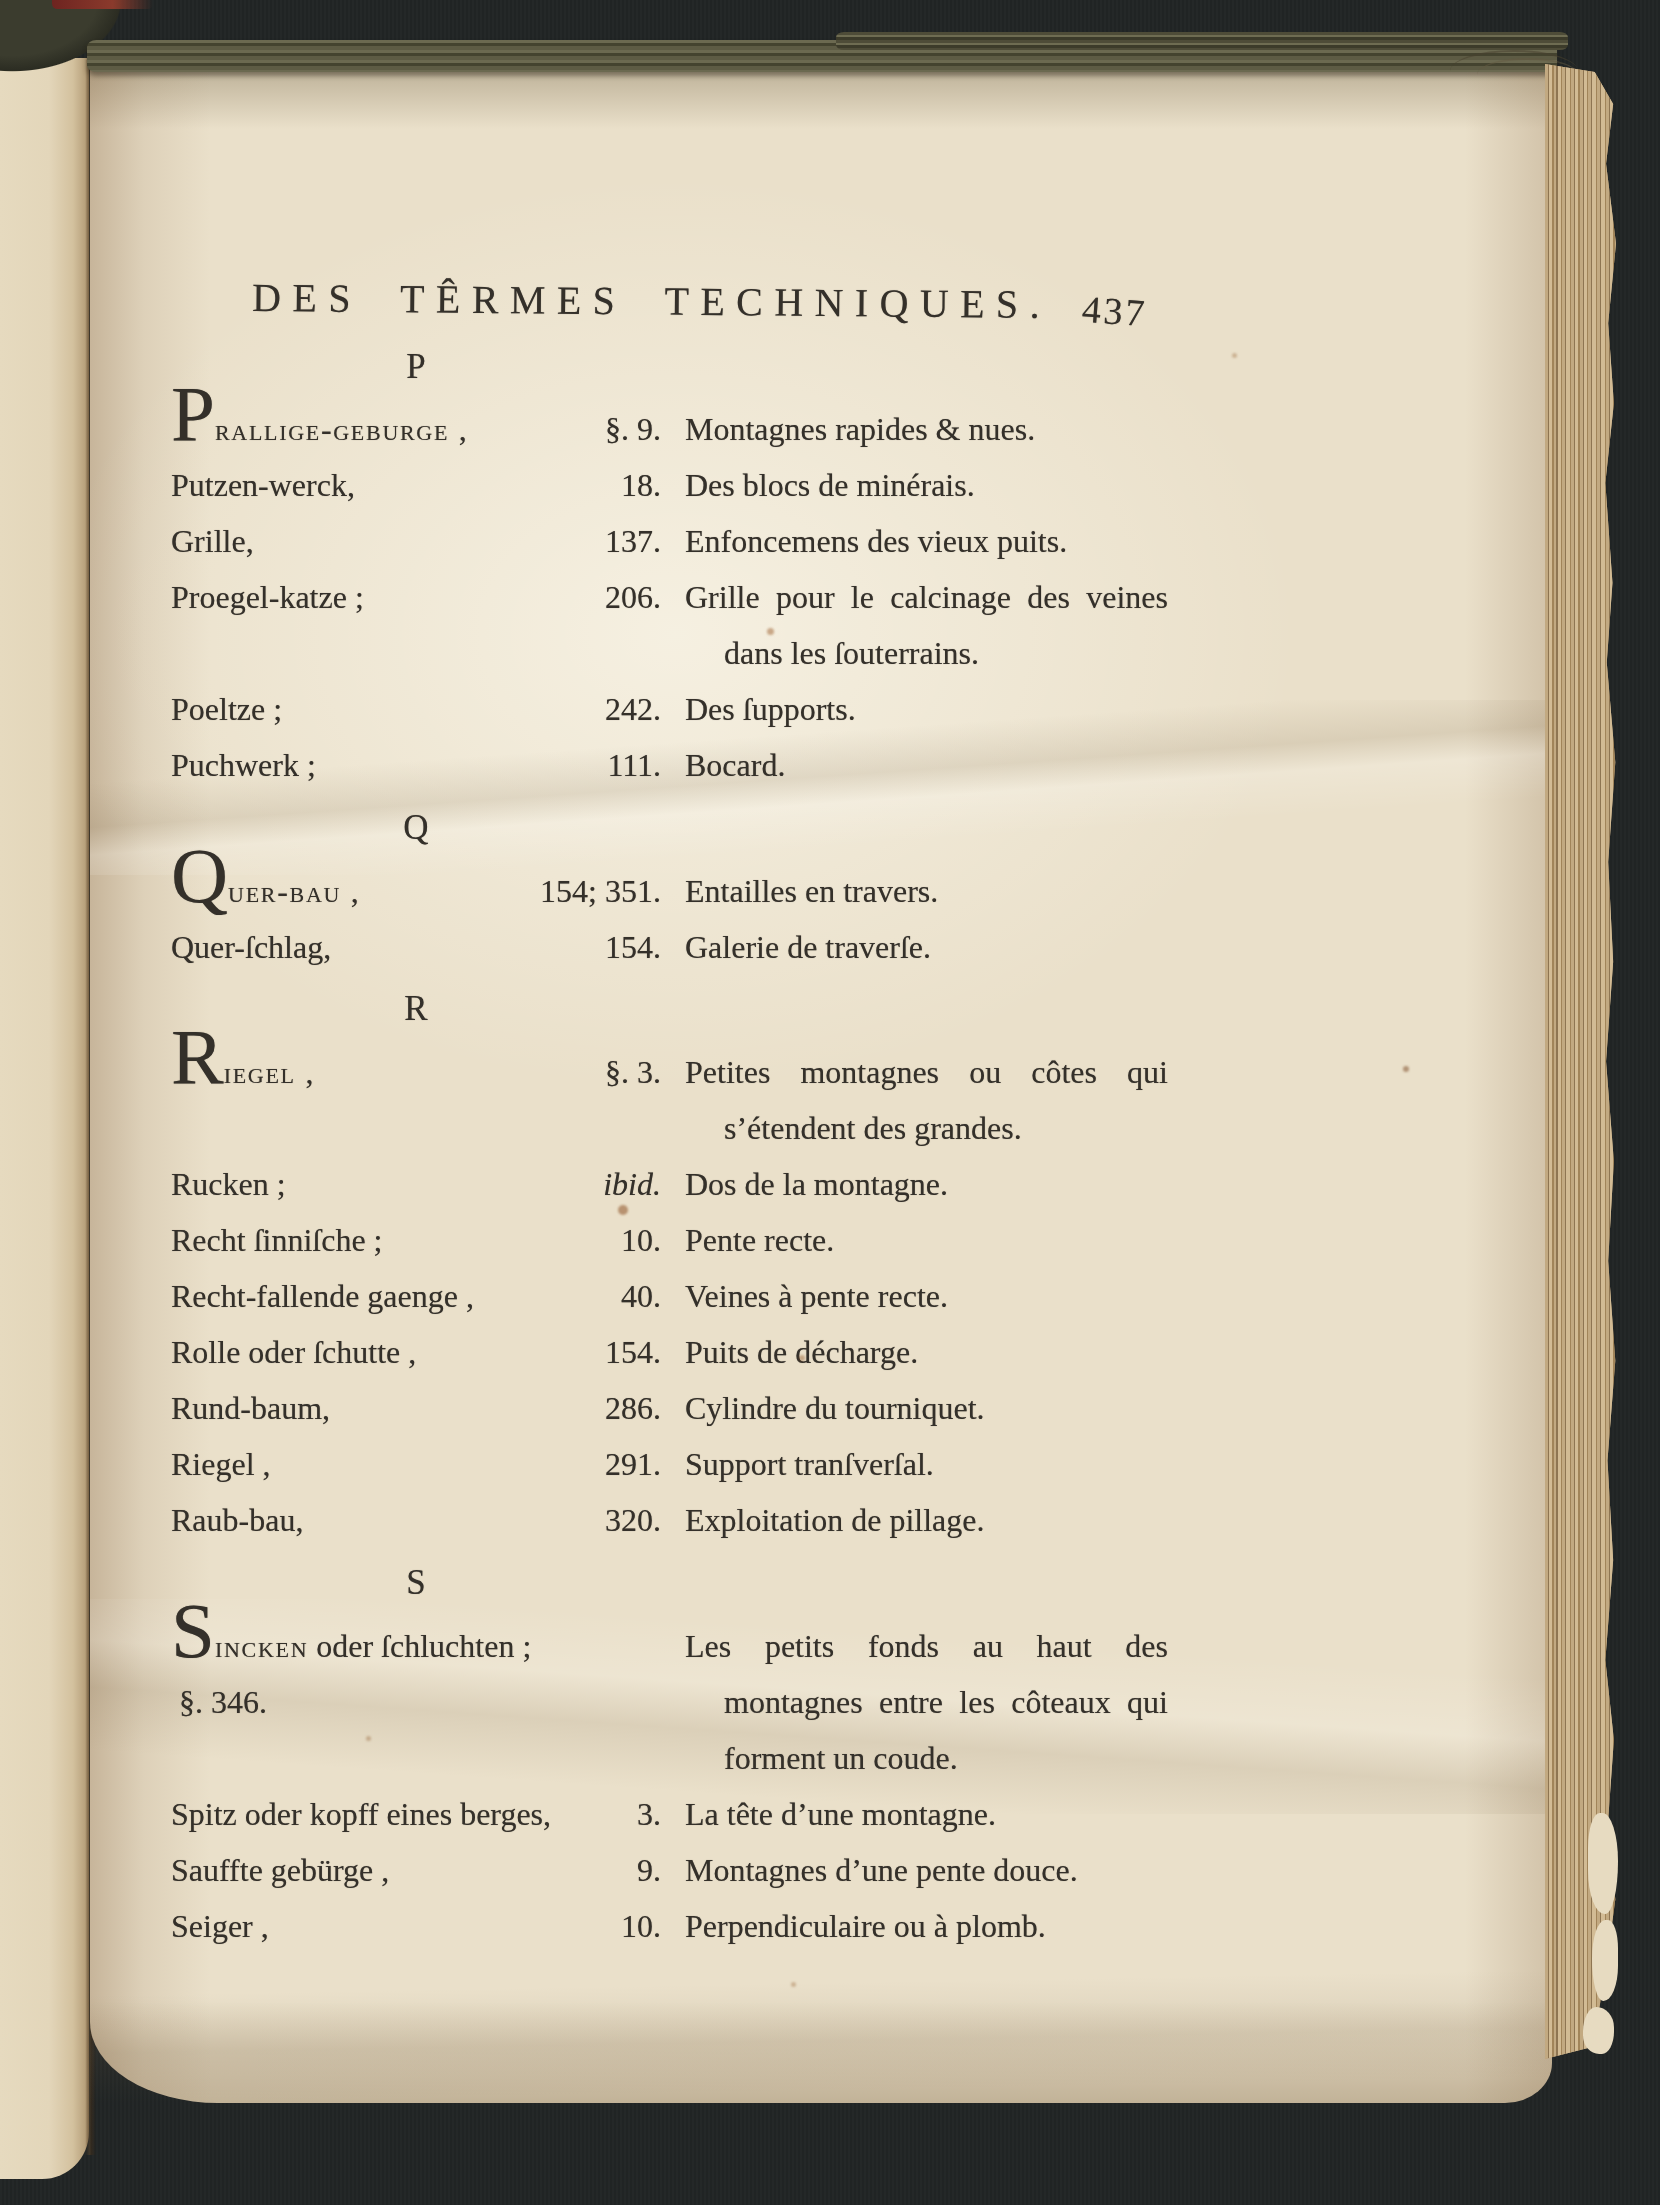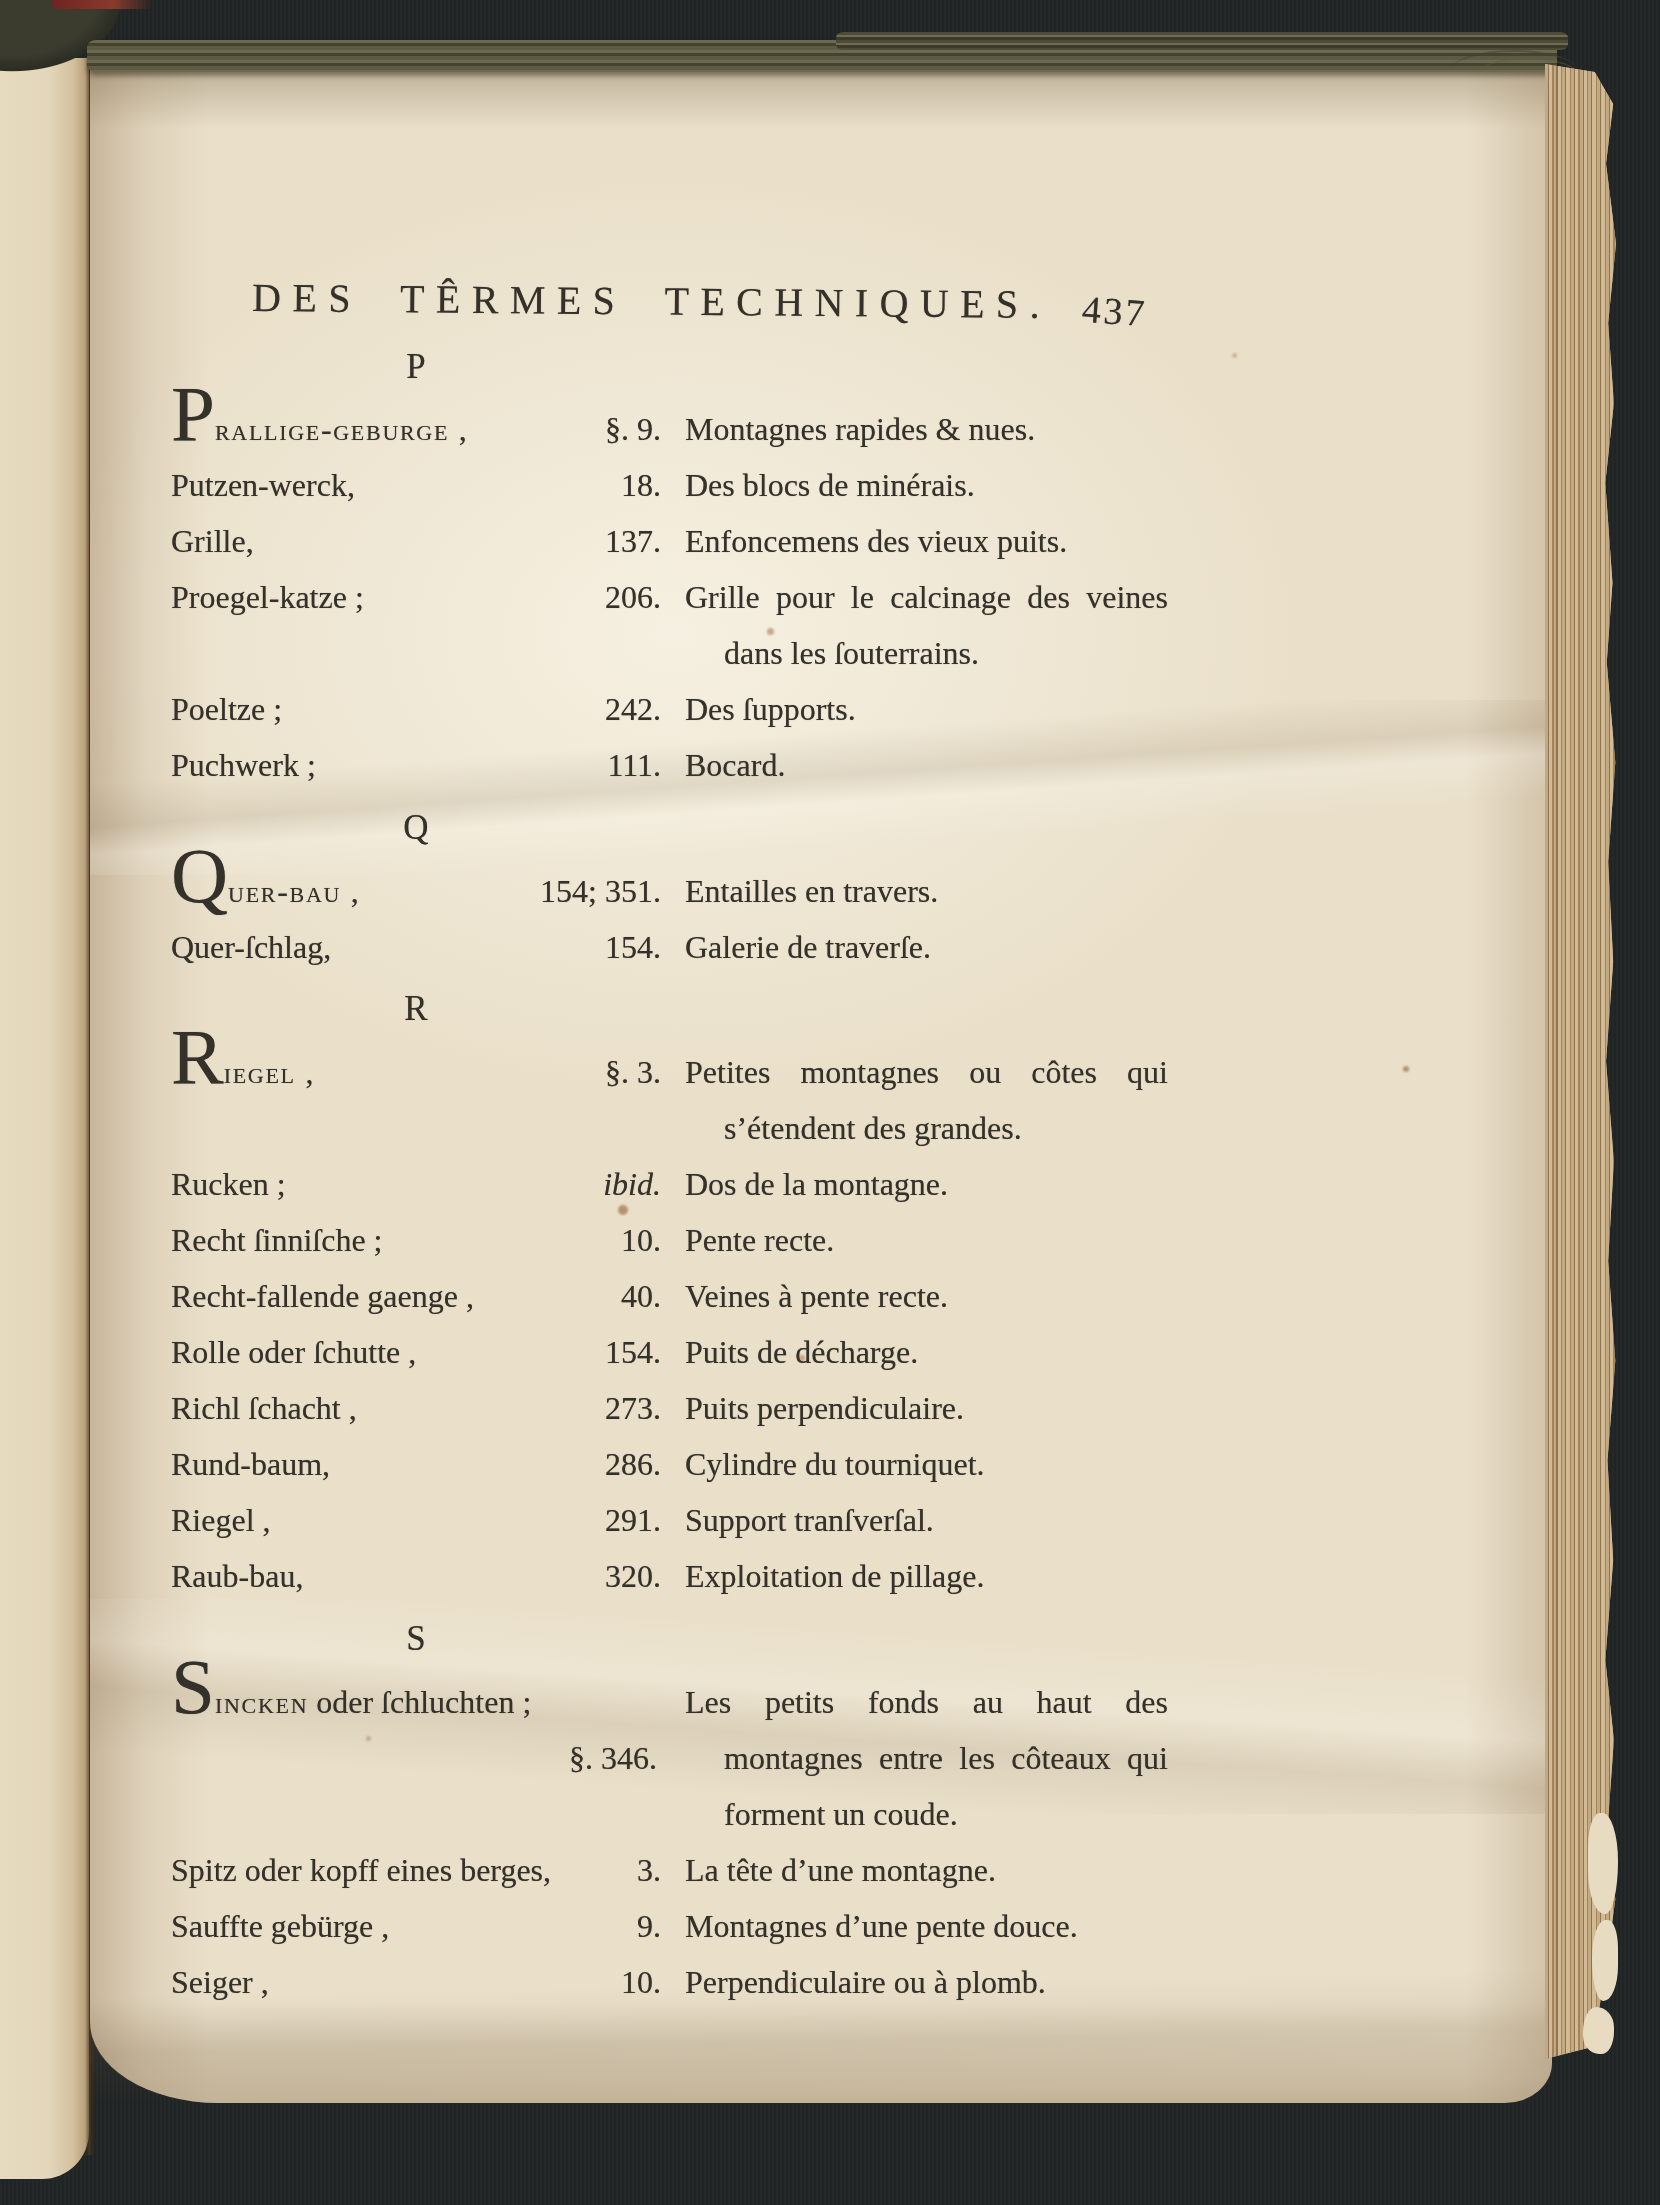--- a/index.html
+++ b/index.html
@@ -105,21 +105,21 @@
     transform:rotate(4deg);letter-spacing:2.7px;
   }
   .body-text{font-size:32px;line-height:56px;}
   .sec-letter{
     width:490px;text-align:center;font-size:35px;line-height:56px;
     margin:6.7px 0 6.7px 0;
   }
   .entry{display:grid;grid-template-columns:490px 483px;column-gap:24px;align-items:baseline;}
   .termcol{display:flex;justify-content:space-between;align-items:baseline;}
   .termcol.block{display:block;}
-  .termcol .refline{text-align:right;padding-right:4px;}
+  .termcol .refline{padding-right:4px;}
   .initial{font-size:79px;line-height:0;}
   .smallcaps{font-variant-caps:small-caps;letter-spacing:1.7px;}
   .ref{white-space:nowrap;padding-left:8px;}
   .ref.italic{font-style:italic;}
   .def{text-align:justify;padding-left:39px;text-indent:-39px;}
 </style>
 </head>
 <body>
 
 <div class="facing-page"></div>
@@ -229,27 +229,20 @@
               <span class="ref">40.</span>
             </div>
             <div class="def">Veines à pente recte.</div>
           </div>
           <div class="entry">
             <div class="termcol">
               <span><span class="">Rolle oder ſchutte ,</span></span>
               <span class="ref">154.</span>
             </div>
             <div class="def">Puits de décharge.</div>
-          </div>
-          <div class="entry">
-            <div class="termcol">
-              <span><span class="">Richl ſchacht ,</span></span>
-              <span class="ref">273.</span>
-            </div>
-            <div class="def">Puits perpendiculaire.</div>
           </div>
           <div class="entry">
             <div class="termcol">
               <span><span class="">Rund-baum,</span></span>
               <span class="ref">286.</span>
             </div>
             <div class="def">Cylindre du tourniquet.</div>
           </div>
           <div class="entry">
             <div class="termcol">

